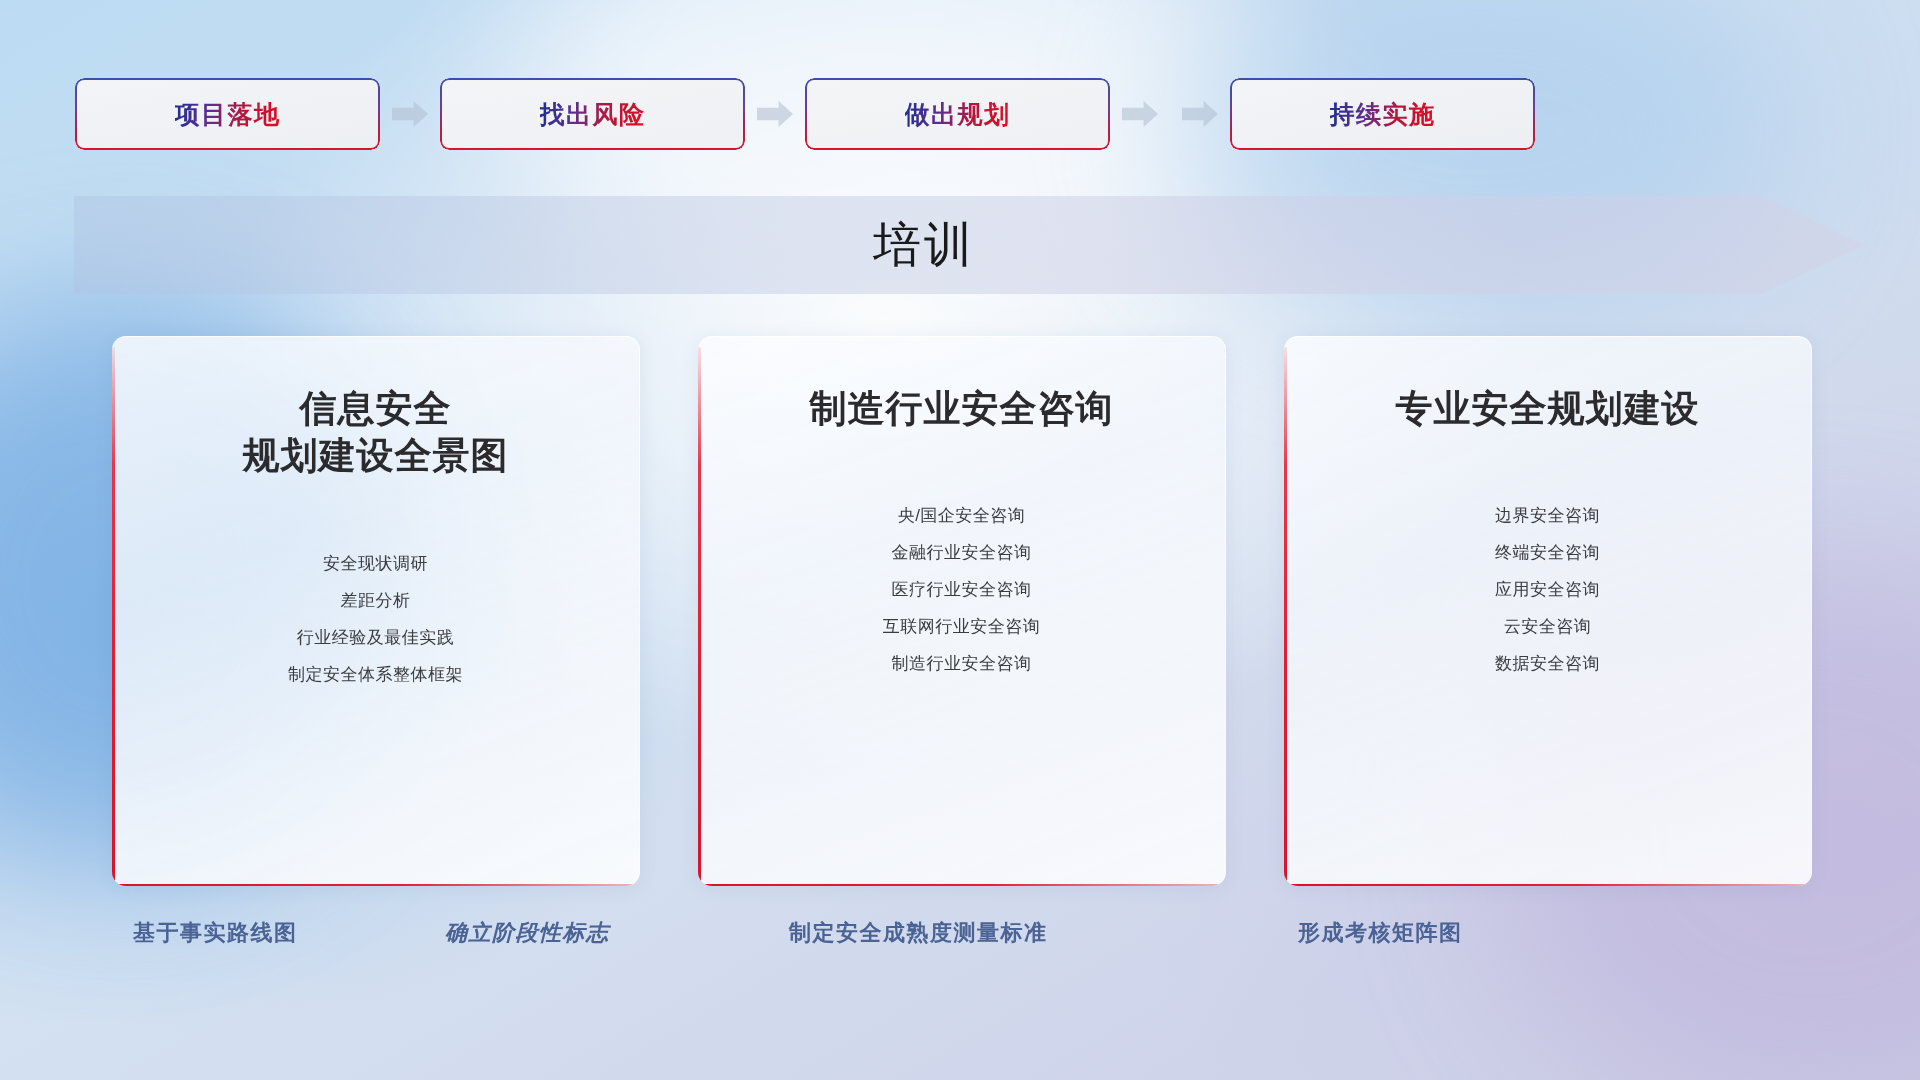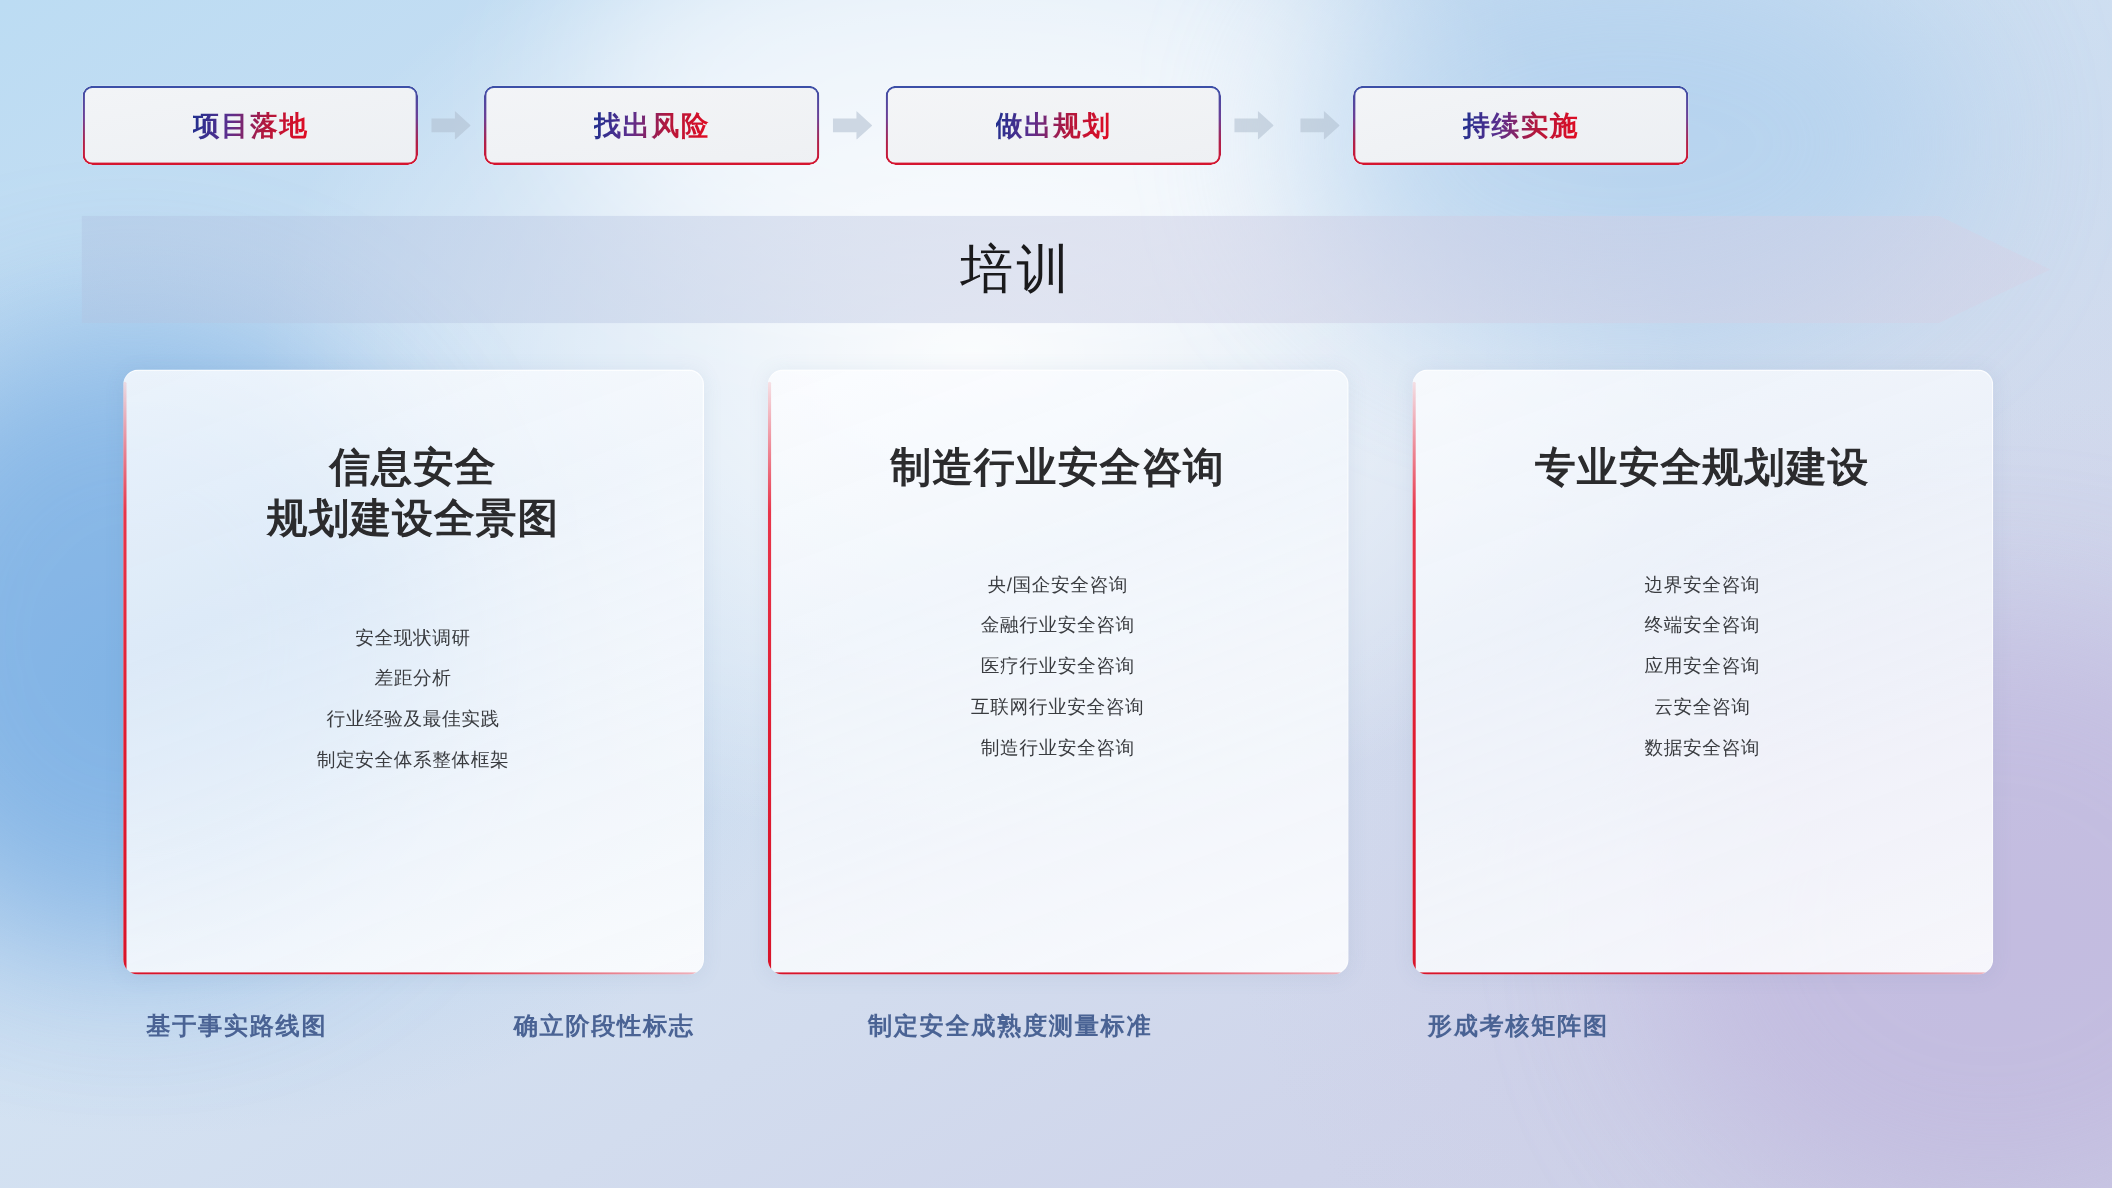--- a/index.html
+++ b/index.html
@@ -122,21 +122,20 @@
     background: linear-gradient(to right, #d8142a 0%, #de2238 55%, rgba(224,50,70,0.35) 100%);
   }
   .card-title {
     font-size: 37px;
     font-weight: 700;
     color: #2b2b2d;
     text-align:center;
     line-height: 1.28;
     letter-spacing: 1px;
     white-space: pre-line;
-    margin-top: 16px;
   }
   .card-divider {
     margin-top: 26px;
     width: 100%;
     height: 13px;
     position: relative;
   }
   .card-divider .bar {
     position:absolute; inset:0;
     background: linear-gradient(95deg, #d00d24 0%, #cd1430 18%, #a43a60 42%, #7濃 0%, #6f6fa8 62%, #8f9fc4 78%, #c5cfdf 92%, #e6ecf3 100%);
@@ -254,18 +253,18 @@
         <div class="card-item">终端安全咨询</div>
         <div class="card-item">应用安全咨询</div>
         <div class="card-item">云安全咨询</div>
         <div class="card-item">数据安全咨询</div>
       </div>
     </div>
   </div>
 
   <div id="captions">
     <span class="caption" style="left: 133px;">基于事实路线图</span>
-    <span class="caption" style="left: 467px;">确立阶段性标志</span>
+    <span class="caption" style="left: 445px; font-style: italic;">确立阶段性标志</span>
     <span class="caption" style="left: 789px;">制定安全成熟度测量标准</span>
     <span class="caption" style="left: 1298px;">形成考核矩阵图</span>
   </div>
 
 </div>
 
 </body></html>

